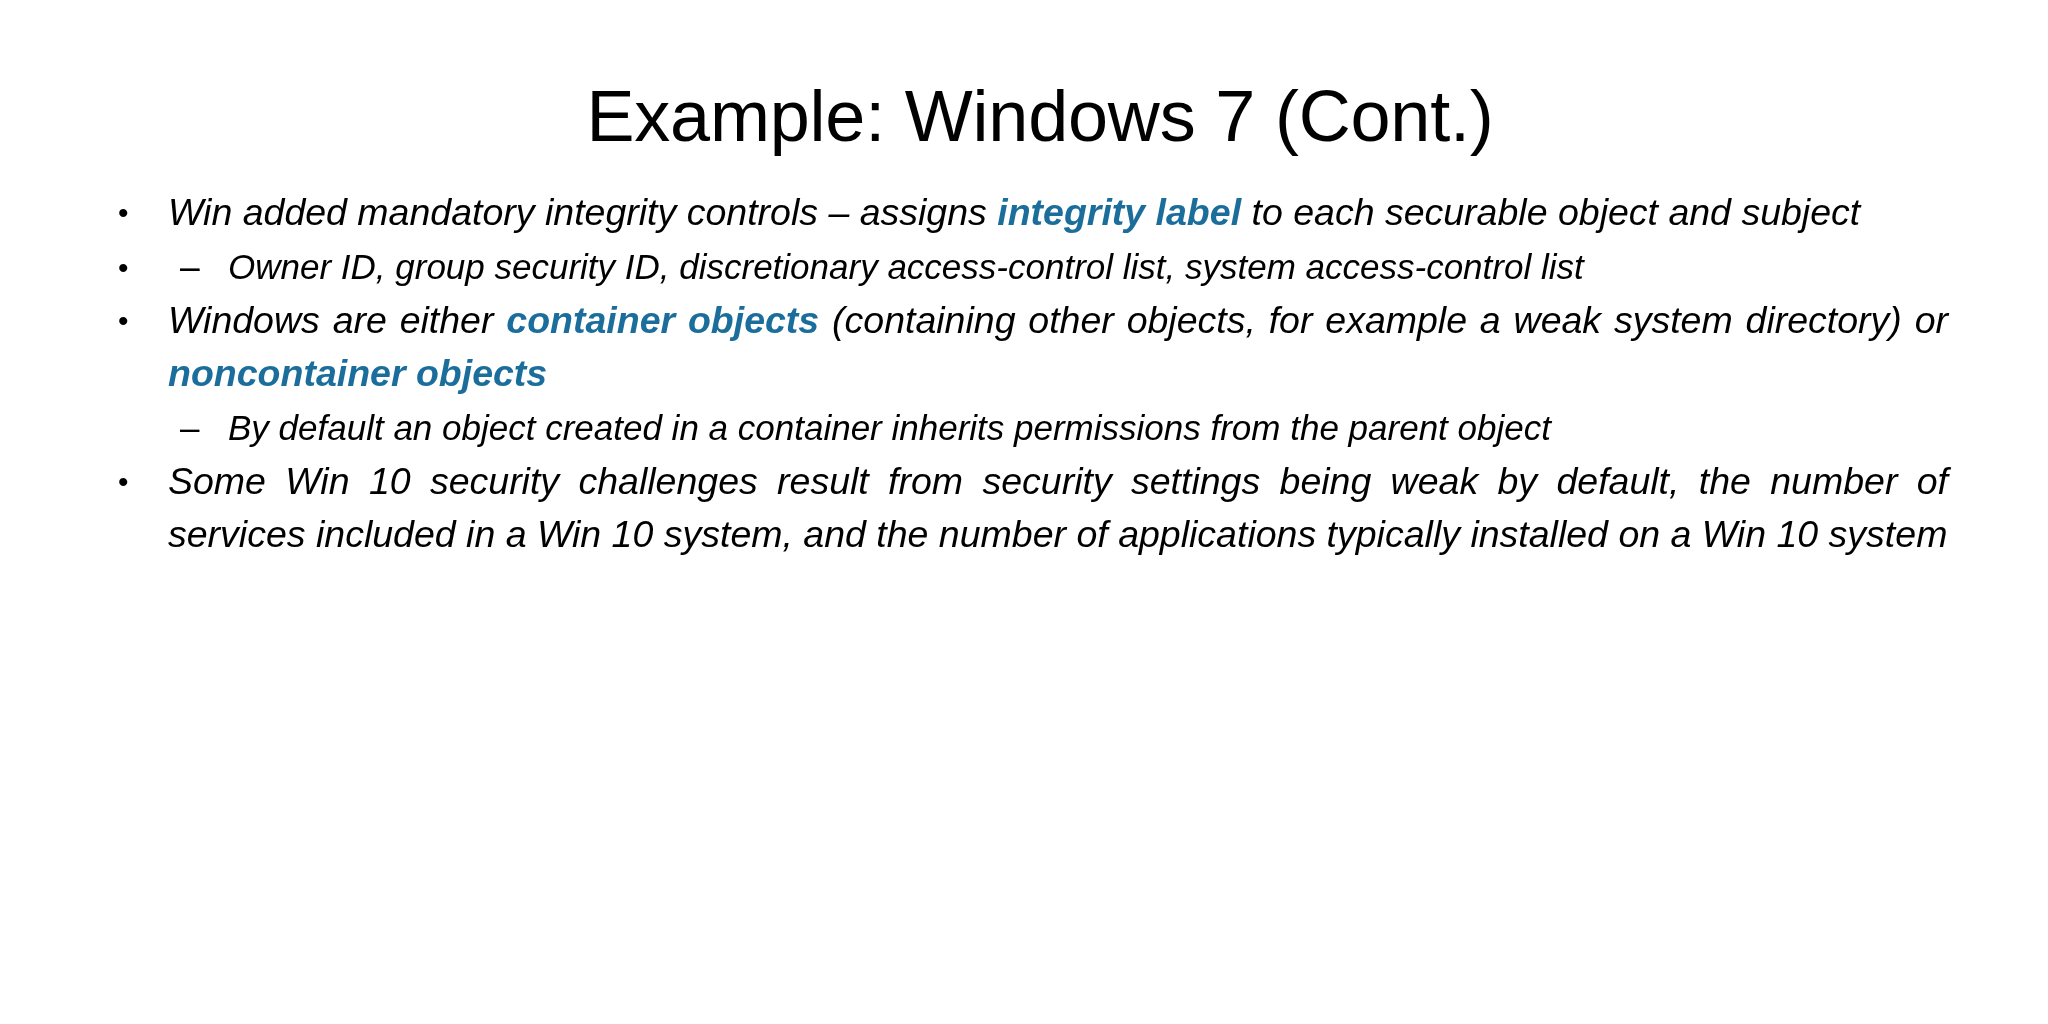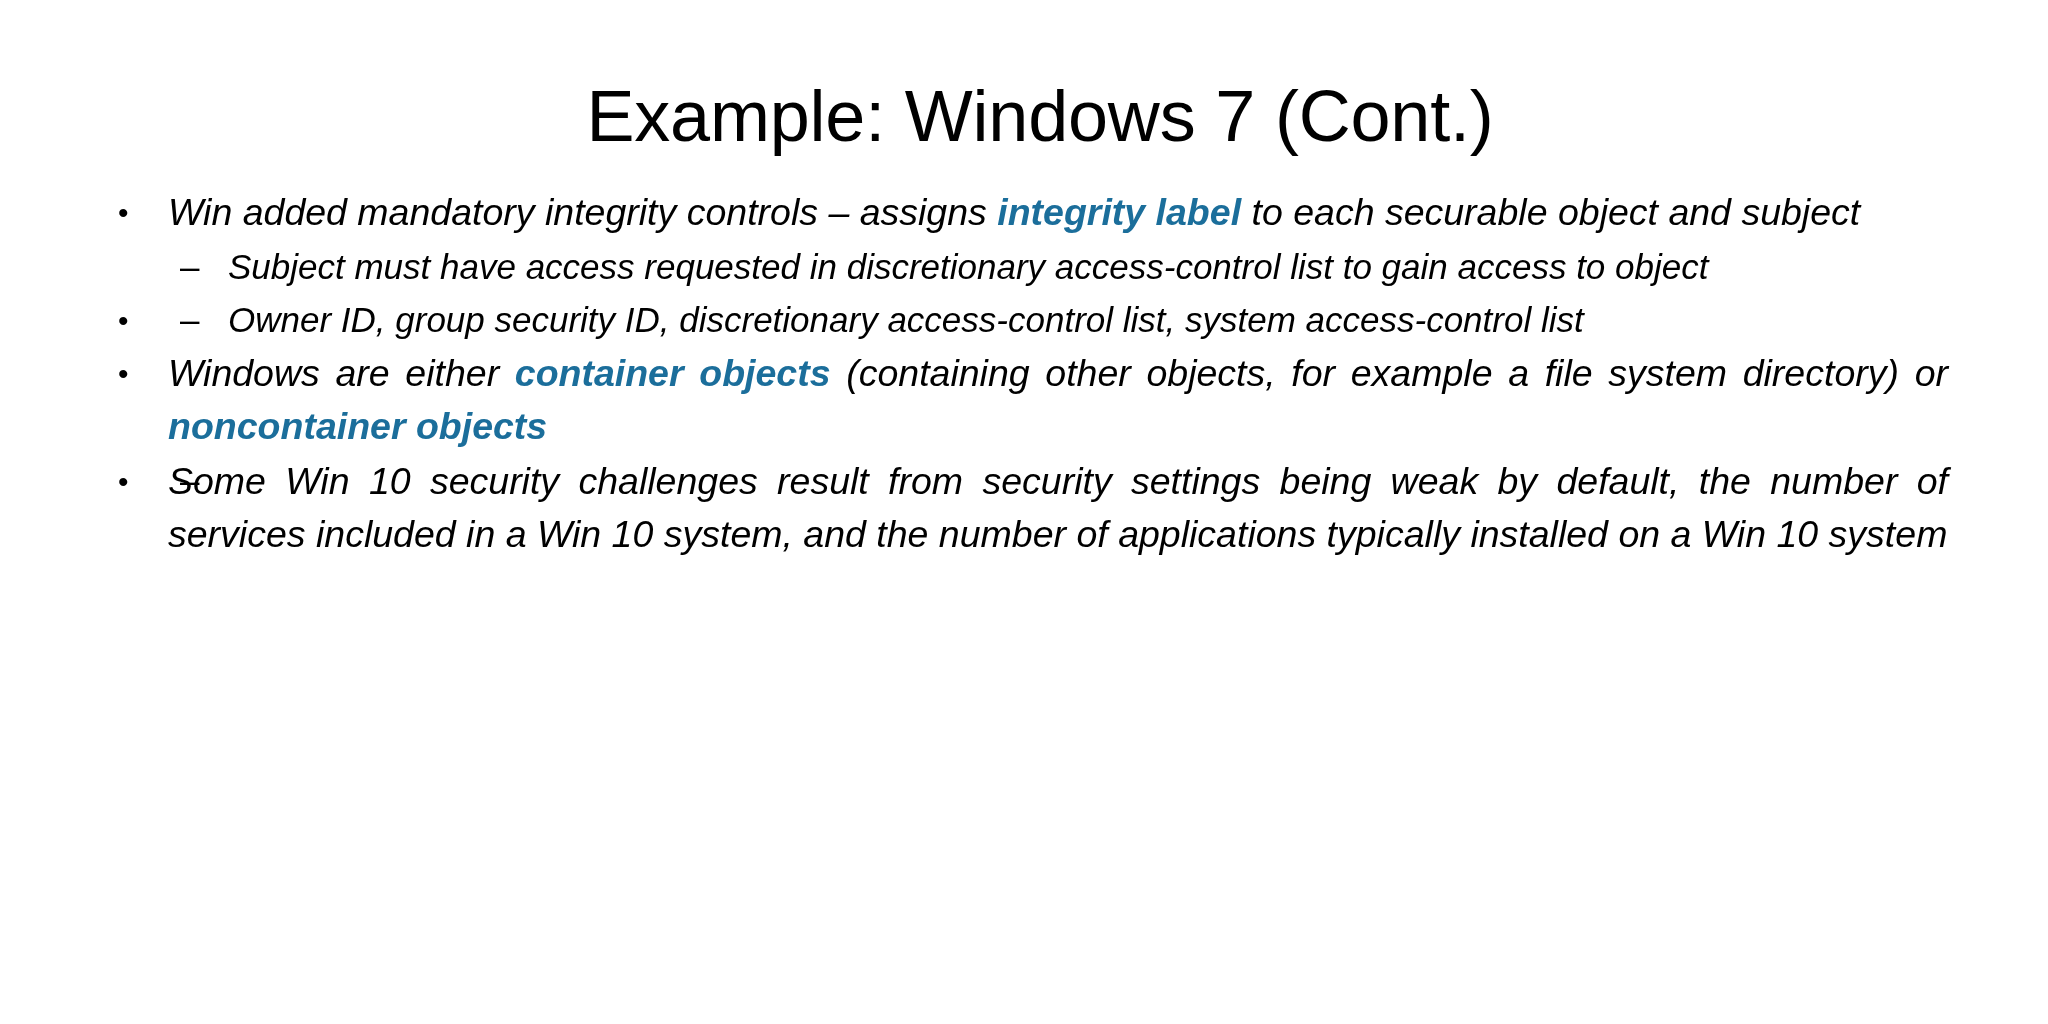--- a/index.html
+++ b/index.html
@@ -107,37 +107,37 @@
 
   <h1 class="slide-title">Example: Windows 7 (Cont.)</h1>
 
   <div class="body-area">
 
     <div class="bullet-l1">
       <span class="marker">•</span><span class="txt">Win added mandatory integrity controls – assigns </span><span class="txt hl">integrity label</span><span class="txt"> to each securable object and subject</span>
     </div>
 
     <div class="bullet-l2">
-      <span class="marker">–</span><span class="txt">Subject must have access requested in discretionary access-control list to gain access to object</span>
+      <span class="marker">–</span>
     </div>
 
     <div class="bullet-l1 nojust">
       <span class="marker">•</span>
     </div>
 
     <div class="bullet-l2 nojust">
       <span class="marker">–</span><span class="txt">Owner ID, group security ID, discretionary access-control list, system access-control list</span>
     </div>
 
     <div class="bullet-l1">
-      <span class="marker">•</span><span class="txt">Windows are either </span><span class="txt hl">container objects</span><span class="txt"> (containing other objects, for example a file system directory) or </span><span class="txt hl">noncontainer objects</span>
+      <span class="marker">•</span><span class="txt">Windows are either </span><span class="txt hl">container objects</span><span class="txt"> (containing other objects, for example a weak system directory) or </span><span class="txt hl">noncontainer objects</span>
     </div>
 
     <div class="bullet-l2 nojust">
-      <span class="marker">–</span>
+      <span class="marker">–</span><span class="txt">By default an object created in a container inherits permissions from the parent object</span>
     </div>
 
     <div class="bullet-l1">
       <span class="marker">•</span><span class="txt">Some Win 10 security challenges result from security settings being weak by default, the number of services included in a Win 10 system, and the number of applications typically installed on a Win 10 system</span>
     </div>
 
   </div>
 </div>
 
 </body></html>

